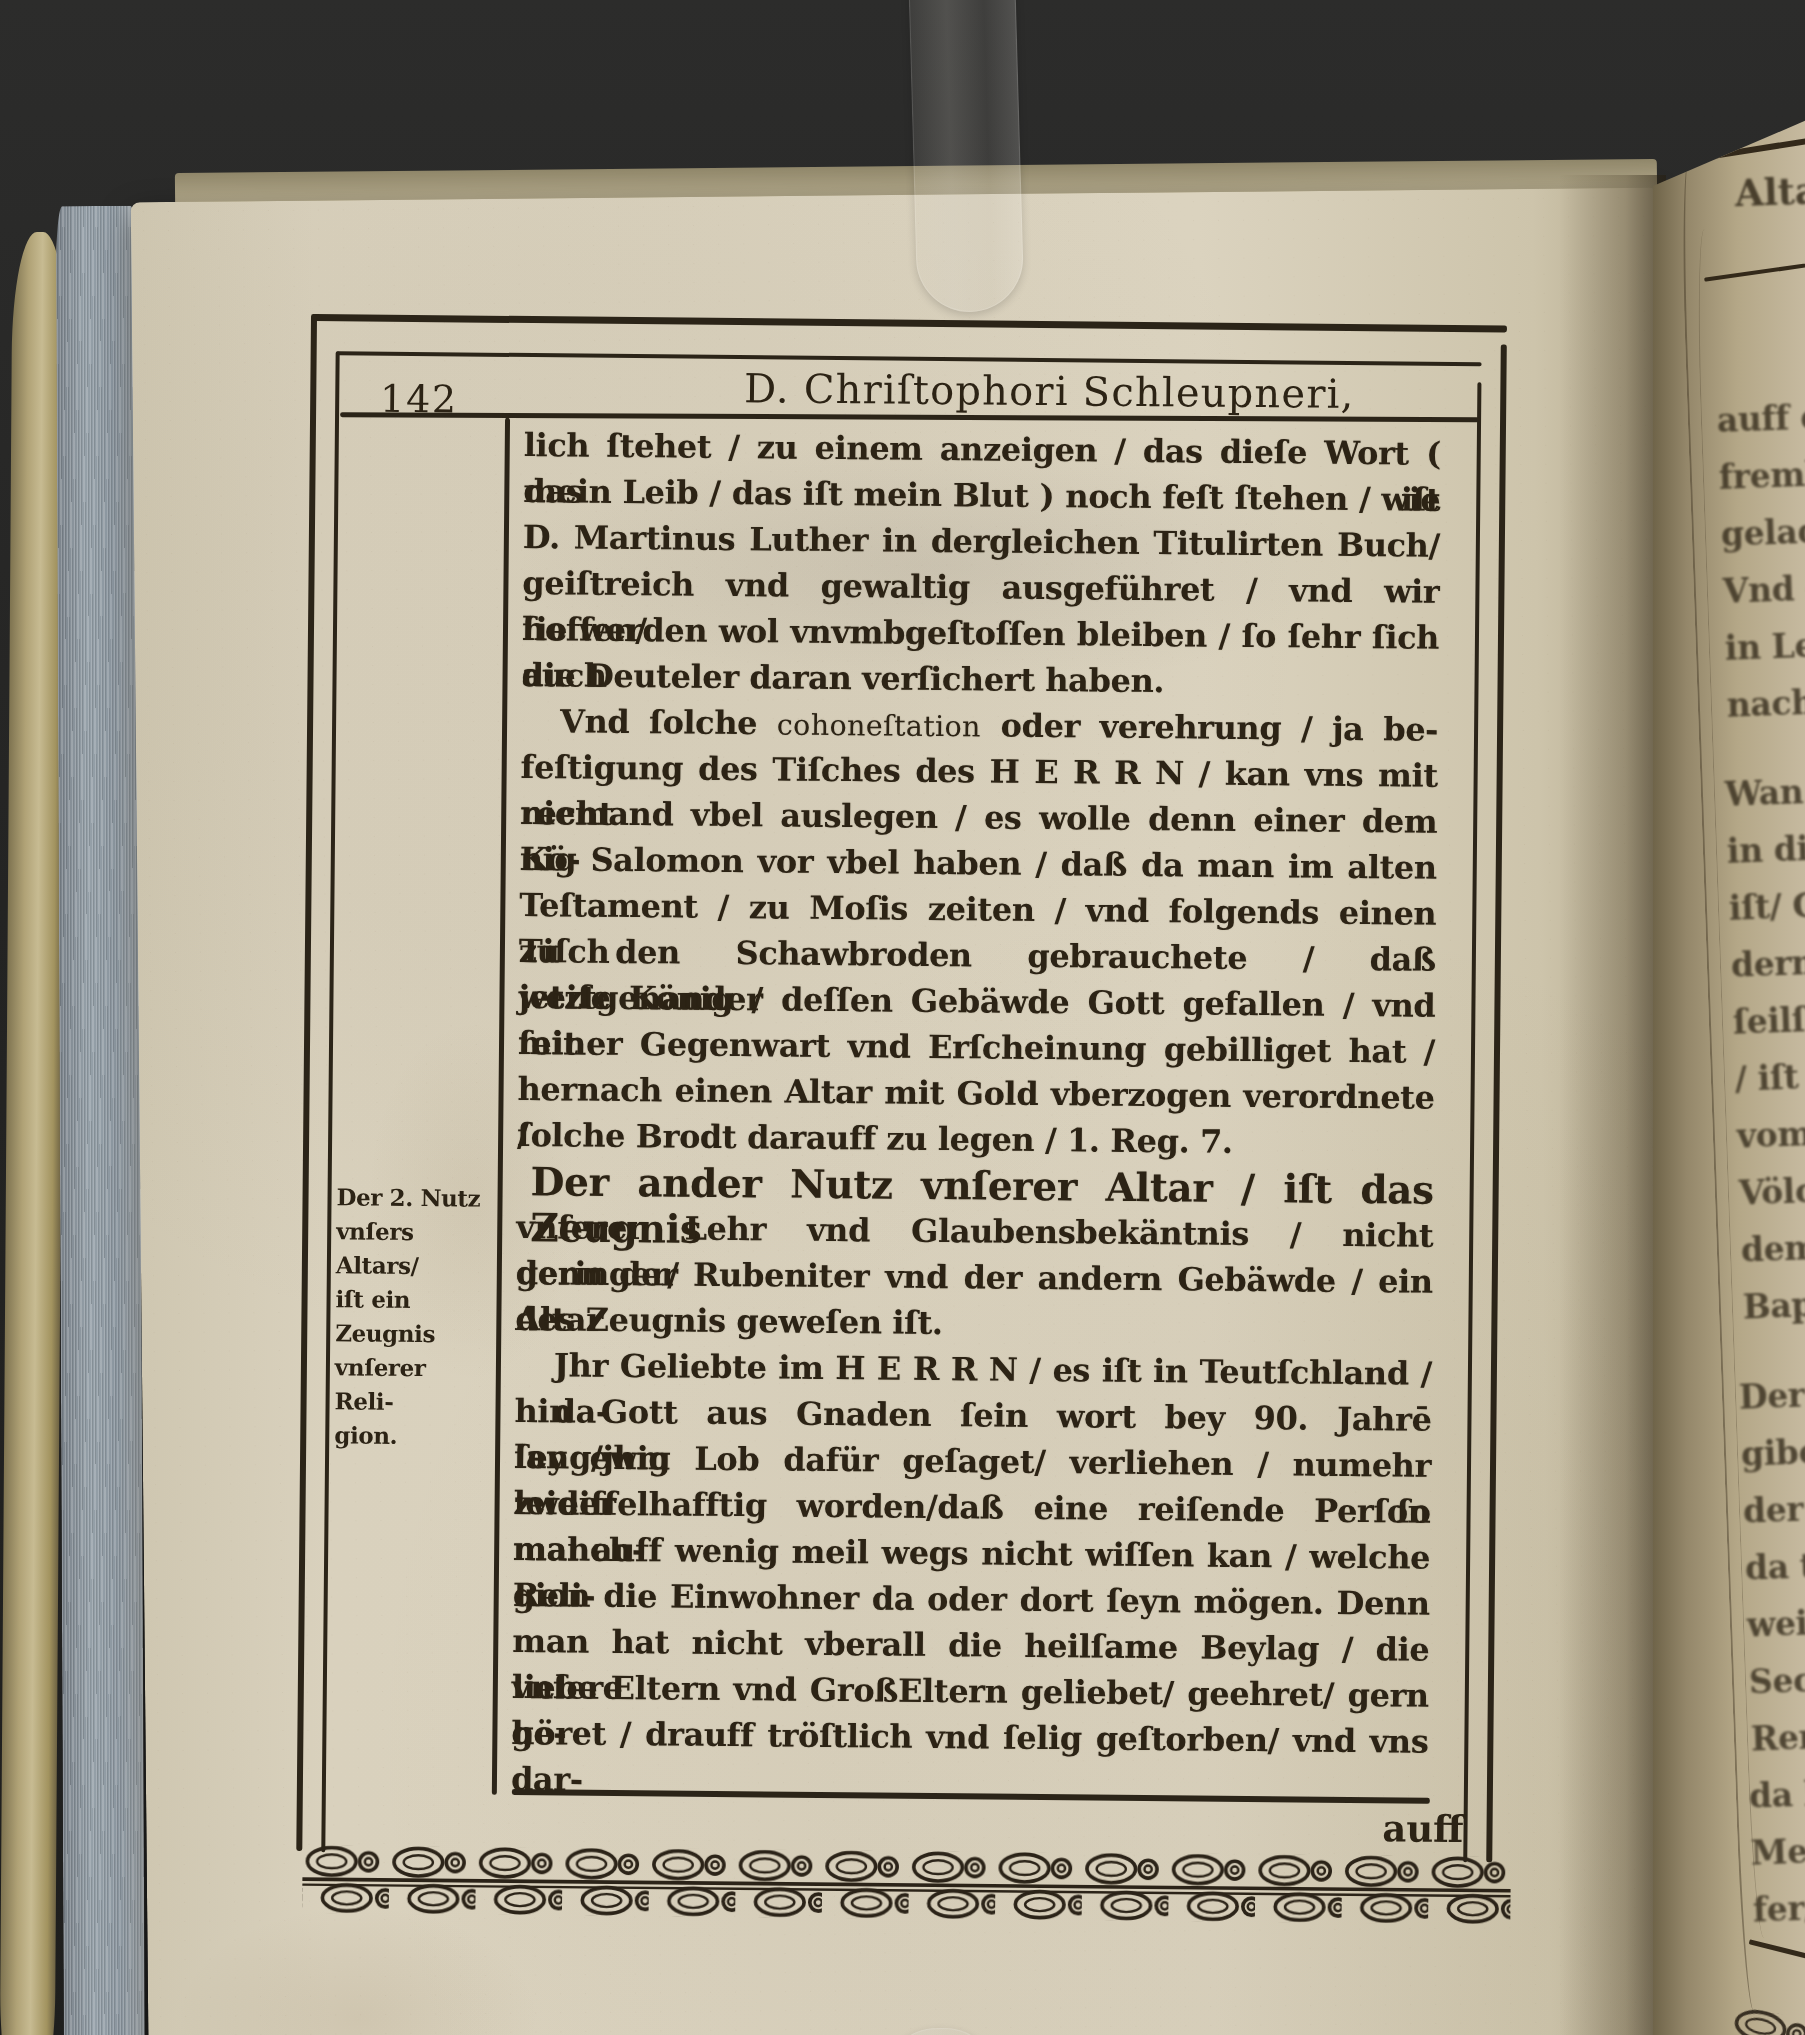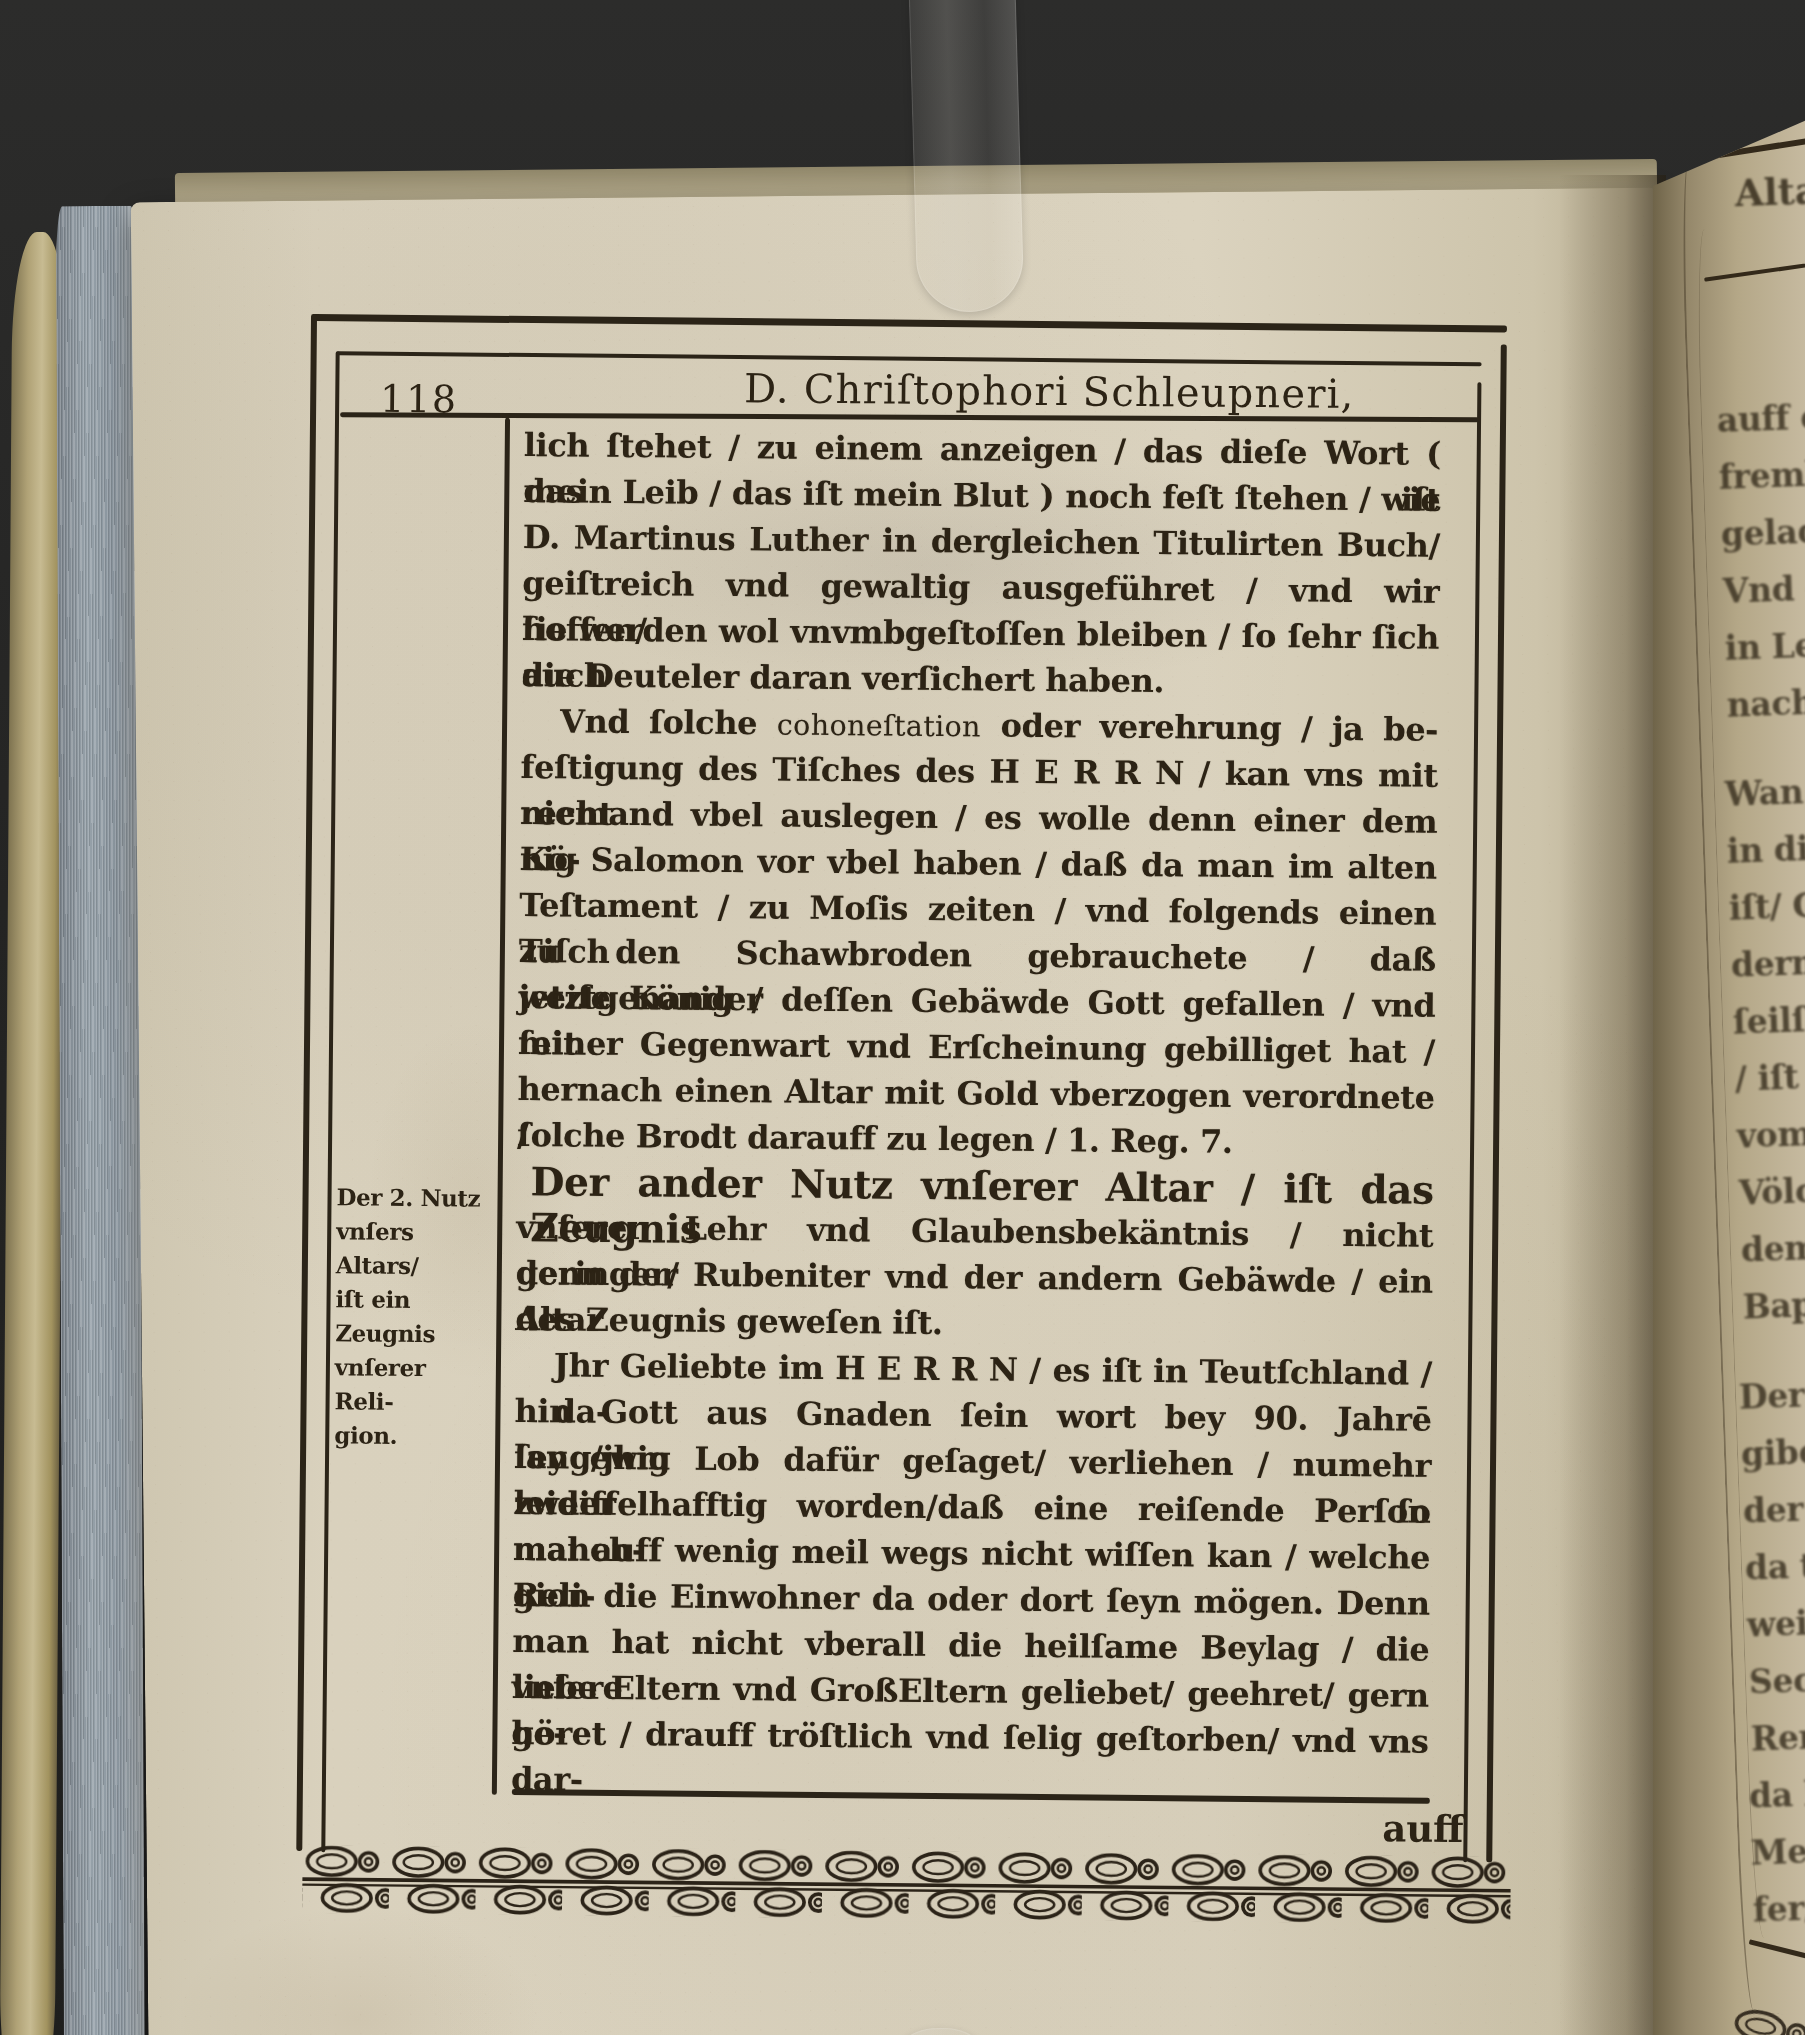--- a/index.html
+++ b/index.html
@@ -147,21 +147,21 @@
   <div class="stain s3"></div>
 
   <div class="print">
     <div class="rule r-outer-top"></div>
     <div class="rule r-outer-left"></div>
     <div class="rule r-inner-top"></div>
     <div class="rule r-inner-left"></div>
     <div class="rule r-outer-right"></div>
     <div class="rule r-inner-right"></div>
 
-    <div class="page-number">118</div>
+    <div class="page-number">142</div>
     <div class="running-title">D. Chriſtophori Schleupneri,</div>
     <div class="rule r-header"></div>
     <div class="rule r-colsep"></div>
 
     <div class="marginal">
         <div class="mn-line">Der 2. Nutz</div>
         <div class="mn-line">vnſers Altars/</div>
         <div class="mn-line">iſt ein Zeugnis</div>
         <div class="mn-line">vnſerer Reli-</div>
         <div class="mn-line">gion.</div>

